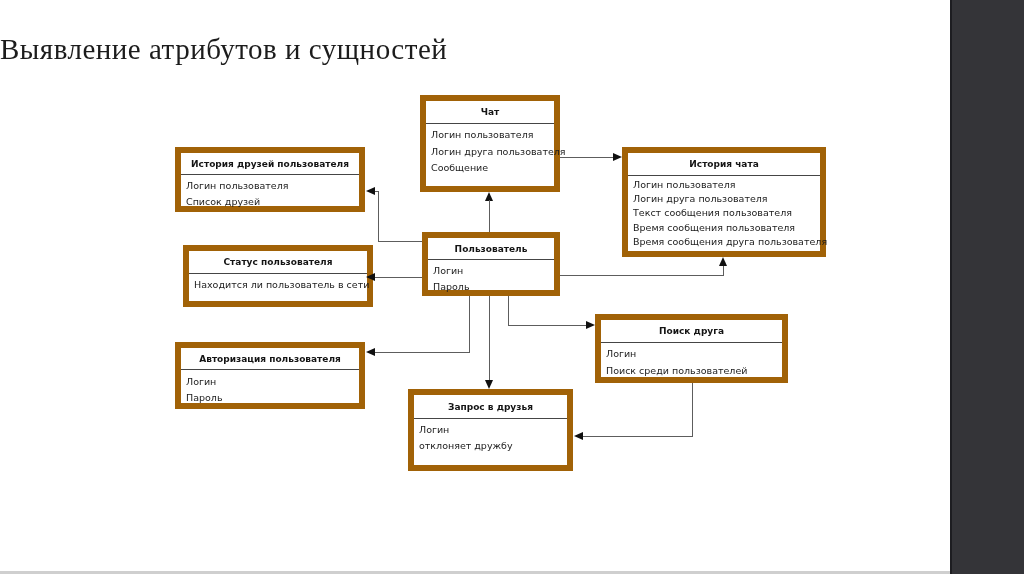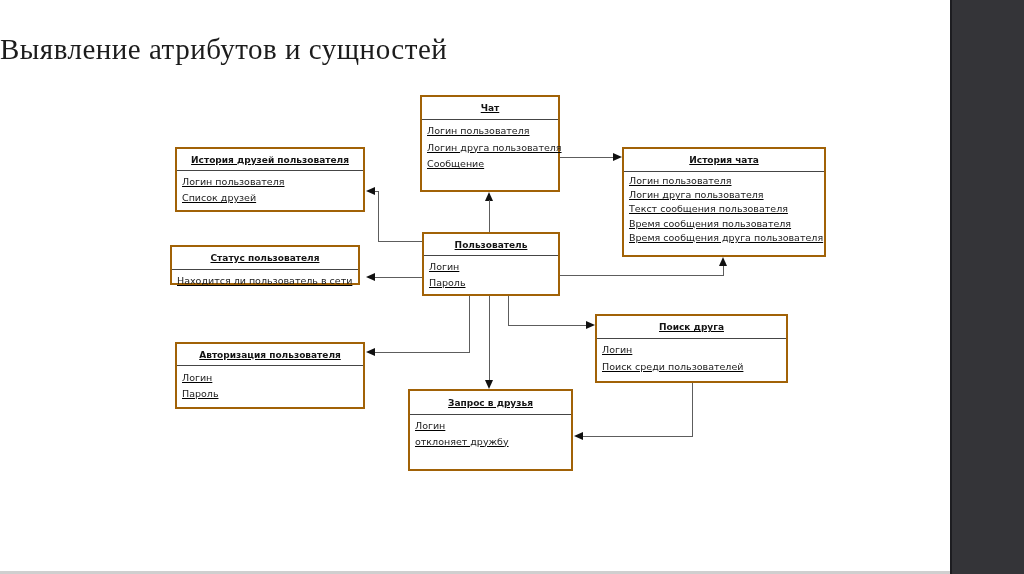--- a/index.html
+++ b/index.html
@@ -12,23 +12,22 @@
     position:absolute;left:0;top:33px;width:1024px;
     font-family:"Liberation Serif",serif;font-size:29px;color:#1c1c1c;
     letter-spacing:0.5px;
   }
   .figure-caption{
     position:absolute;left:0;top:488px;width:1000px;text-align:center;
     font-family:"Liberation Serif",serif;font-size:17.5px;color:#1c1c1c;
   }
   
   .ebox{
-    position:absolute;background:#ffffff;border:2px solid #a16207;
+    position:absolute;background:#ffffff;border:6px solid #a16207;
     box-sizing:border-box;
-    text-decoration:underline;
   }
   .ehead{
     display:flex;align-items:center;justify-content:center;
     border-bottom:1px solid #454545;font-weight:bold;font-size:9px;
     color:#141414;box-sizing:border-box;
   }
   .ebody{padding:3px 5px 0 5px;font-size:9.5px;color:#1a1a1a;}
   .attr{white-space:nowrap;}
   
   .cl{position:absolute;background:#5d5d5d;}
@@ -77,21 +76,21 @@
     <div class="ehead" style="height:23px">История чата</div>
     <div class="ebody" style="line-height:14.2px;padding-top:2px">
       <div class="attr">Логин пользователя</div>
       <div class="attr">Логин друга пользователя</div>
       <div class="attr">Текст сообщения пользователя</div>
       <div class="attr">Время сообщения пользователя</div>
       <div class="attr">Время сообщения друга пользователя</div>
     </div>
   </div>
 
-  <div class="ebox" style="left:170px;top:245px;width:190px;height:40px">
+  <div class="ebox" style="left:183px;top:245px;width:190px;height:62px">
     <div class="ehead" style="height:23px">Статус пользователя</div>
     <div class="ebody" style="line-height:16px">
       <div class="attr">Находится ли пользователь в сети</div>
     </div>
   </div>
 
   <div class="ebox" style="left:422px;top:232px;width:138px;height:64px">
     <div class="ehead" style="height:22px">Пользователь</div>
     <div class="ebody" style="line-height:16px">
       <div class="attr">Логин</div>

